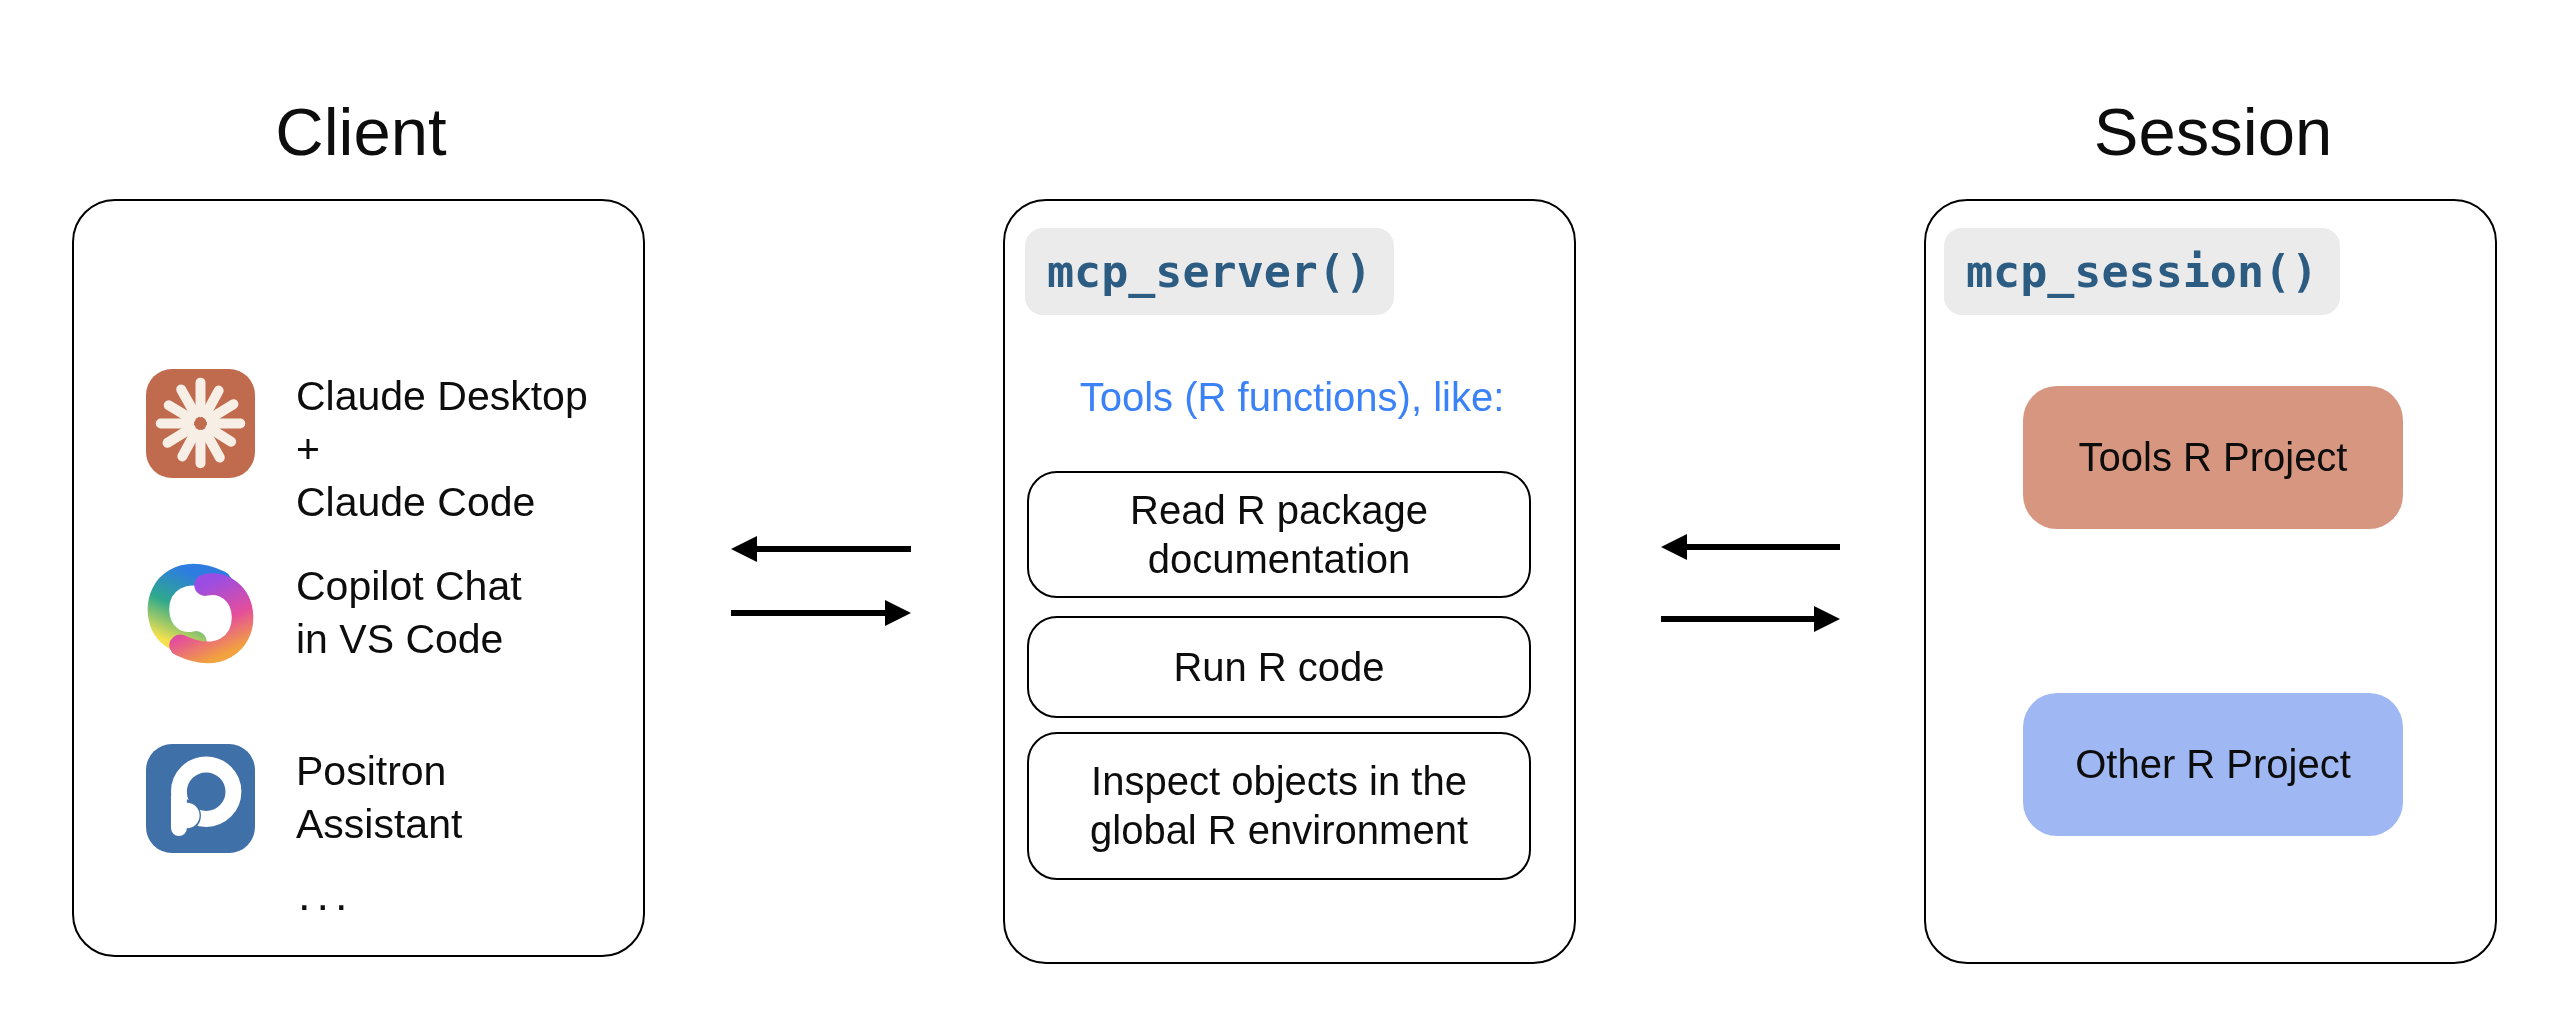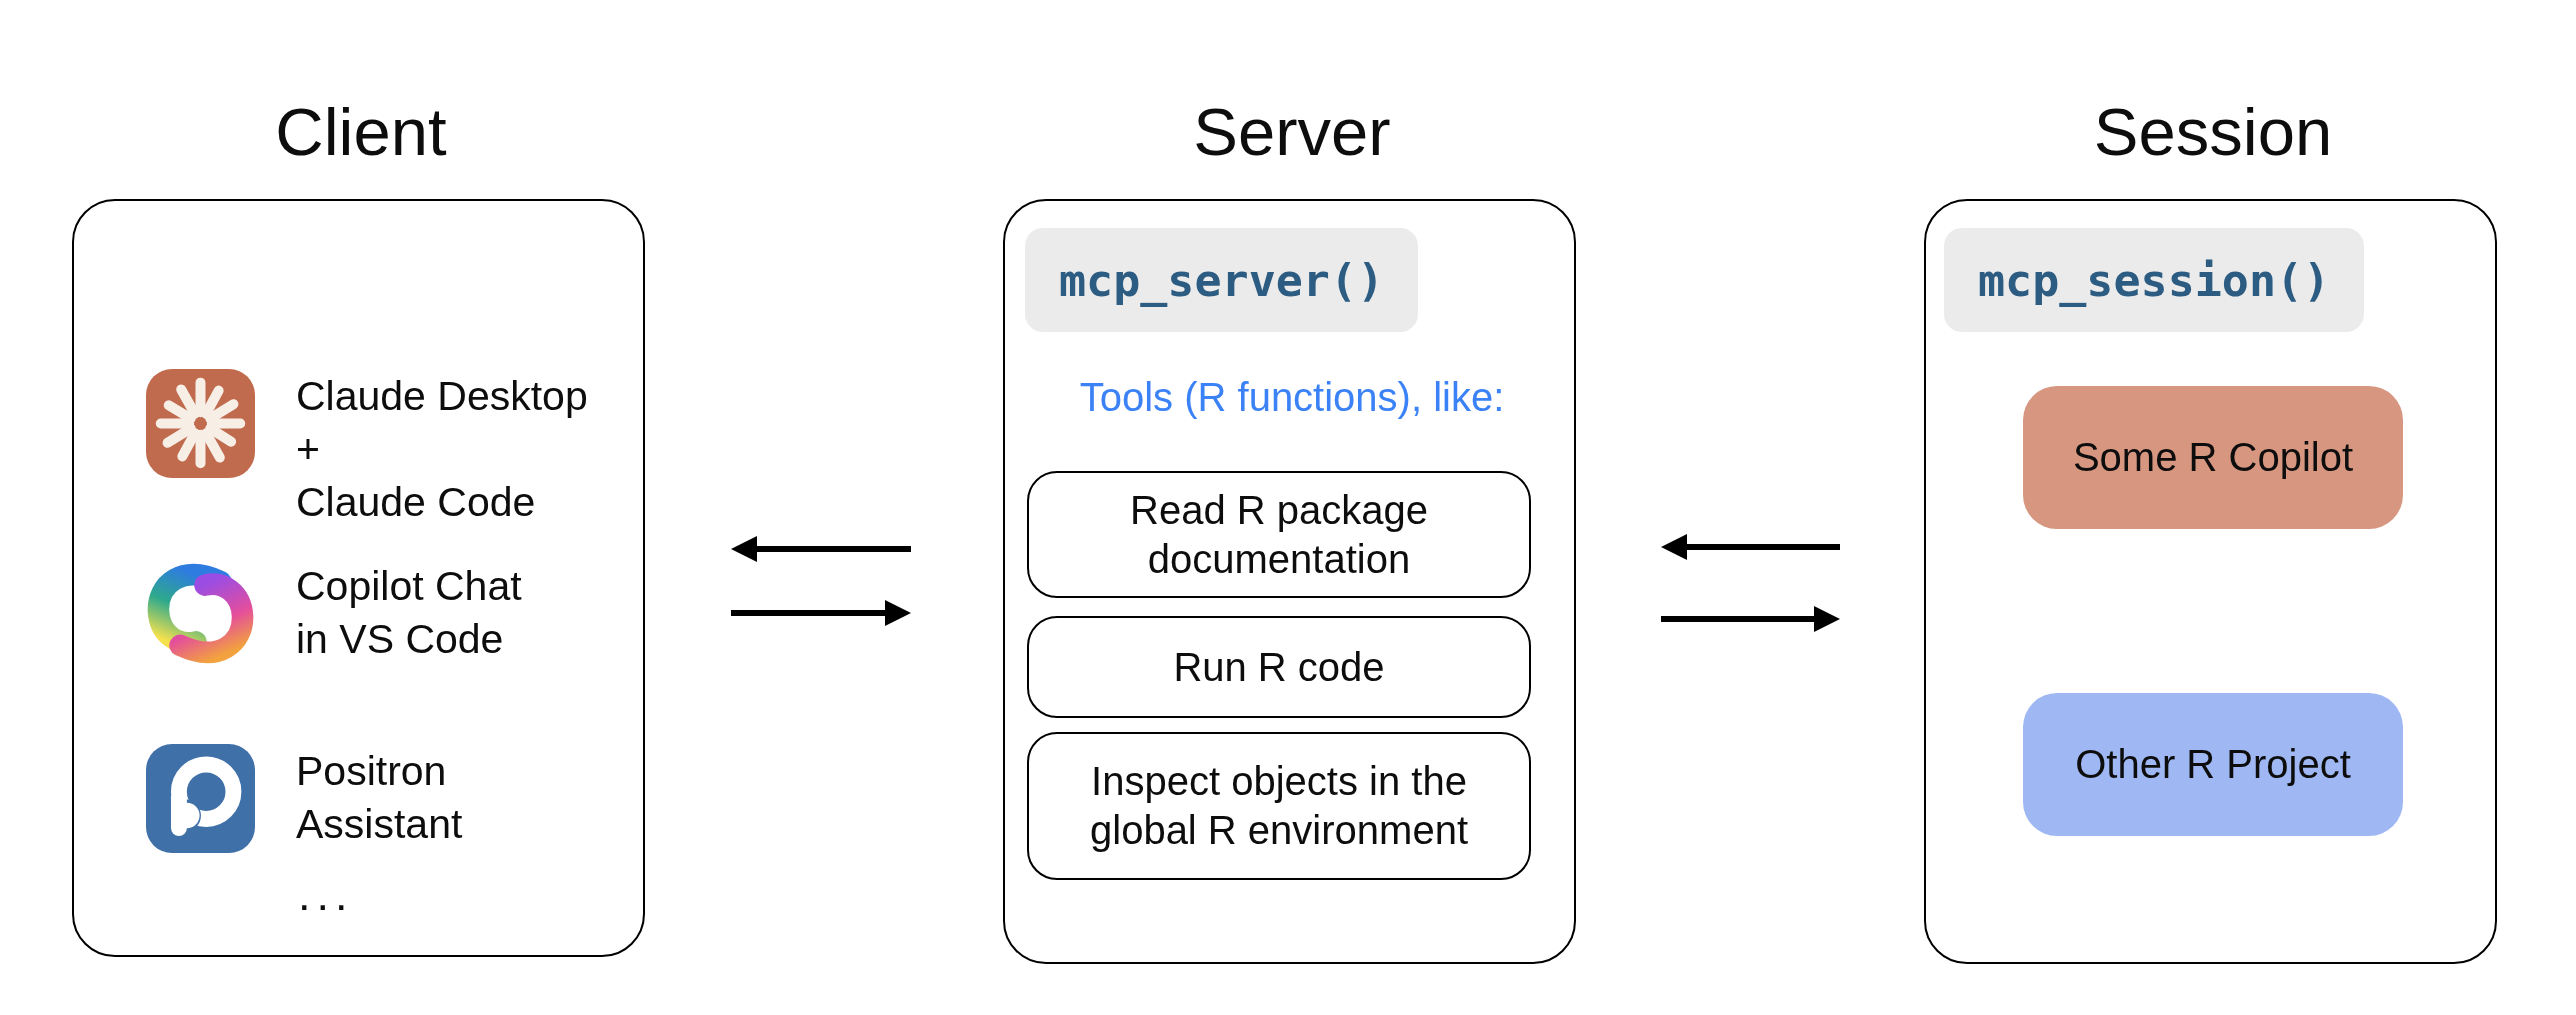--- a/index.html
+++ b/index.html
@@ -31,22 +31,22 @@
   #positron-icon-bg{top:711px;background:#4070A8;}
   #claude-label{top:337px;}
   #copilot-label{top:527px;}
   #positron-label{top:712px;}
   #client-ellipsis{
     position:absolute;left:298px;top:836px;font-size:45px;letter-spacing:6px;color:#0d0d0d;
   }
 
   
   .code-chip{
-    position:absolute;top:195px;height:104px;display:inline-flex;align-items:center;
-    padding:0 34px;background:#EBEBEB;border-radius:18px;
+    position:absolute;top:195px;height:87px;display:inline-flex;align-items:center;
+    padding:0 22px;background:#EBEBEB;border-radius:18px;
     font-family:"DejaVu Sans Mono","Liberation Mono",monospace;
     font-weight:bold;font-size:45px;color:#2D5C82;white-space:nowrap;
   }
   #server-chip{left:1025px;}
   #session-chip{left:1944px;}
 
   
   #tools-heading{
     position:absolute;left:1003px;top:340px;width:578px;height:49px;line-height:49px;
     text-align:center;font-size:40px;color:#3b82f6;white-space:nowrap;
@@ -88,21 +88,20 @@
     position:absolute;left:1580px;top:432px;width:344px;text-align:center;
     font-size:41px;color:#0d0d0d;white-space:nowrap;
   }
 </style>
 </head>
 <body>
 
 <div id="canvas">
 
   <div class="col-title" id="title-client">Client</div>
-  <div class="col-title" id="title-server">Server</div>
   <div class="col-title" id="title-session">Session</div>
 
   <div class="outer-box" id="client-box"></div>
 
   <div class="app-icon" id="claude-icon-bg">
     <svg width="109" height="109" viewBox="0 0 48 48">
       <g stroke="#F7EFE6" stroke-width="4.4" stroke-linecap="round">
         <line x1="24" y1="19" x2="24" y2="6"></line>
         <line x1="26.5" y1="19.7" x2="32" y2="9.5"></line>
         <line x1="28.3" y1="21.8" x2="38.5" y2="15.5"></line>
@@ -193,20 +192,20 @@
   </div>
   <div class="arrow right" id="arrow-ss-right">
     <div class="shaft"></div>
     <div class="head"></div>
   </div>
 
   <div class="outer-box" id="session-box"></div>
   <div class="code-chip" id="session-chip">mcp_session()</div>
 
   <div class="project-box" id="project-some" style="background: rgb(215, 150, 128);">
-    <span>Some R Copilot</span>
+    <span>Tools R Project</span>
   </div>
   <div class="project-box" id="project-other" style="background: rgb(159, 184, 243);">
     <span>Other R Project</span>
   </div>
 
 </div>
 
 
 </body></html>

